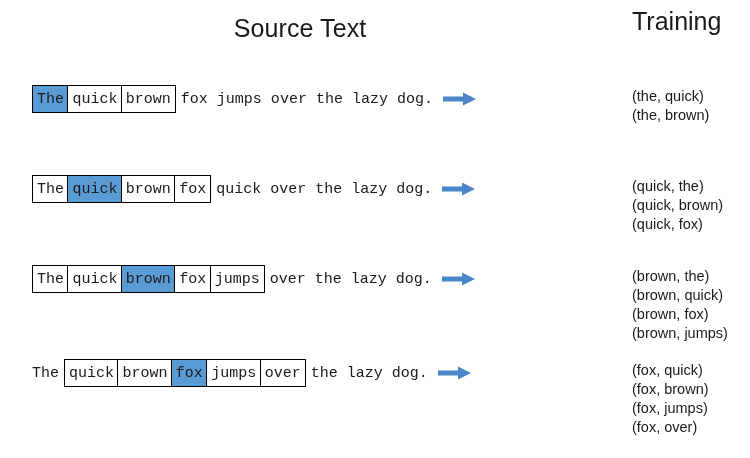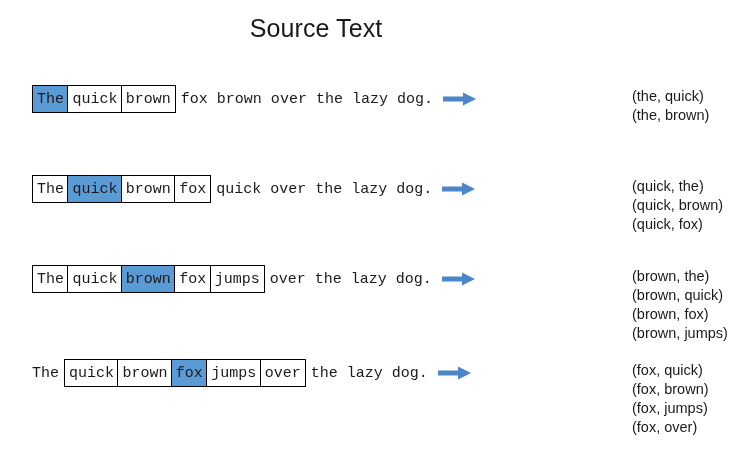--- a/index.html
+++ b/index.html
@@ -12,21 +12,21 @@
     height: 458px;
     position: relative;
     overflow: hidden;
     font-family: "Liberation Sans", sans-serif;
     color: #1a1a1a;
   }
 
   
   #source-text-heading {
     position: absolute;
-    left: 16px;
+    left: 0;
     top: 14px;
     width: 600px;
     text-align: center;
     font-size: 25px;
     font-weight: 400;
     letter-spacing: 0.1px;
     color: #1a1a1a;
   }
   #training-samples-heading {
     position: absolute;
@@ -100,24 +100,25 @@
     color: #1a1a1a;
   }
   .sample-line { display: block; white-space: nowrap; }
 </style>
 </head>
 <body>
 
 <div id="source-text-heading">Source Text</div>
 
 <div id="training-samples-heading">
+  <span>Training</span>
 </div>
 
 <div id="rows-container">
-    <div class="sentence-row" style="top: 85px; left: 32px;"><span class="word-boxes"><span class="word-box highlight">The</span><span class="word-box">quick</span><span class="word-box">brown</span></span><span class="plain-text">fox brown over the lazy dog.</span><span class="arrow-wrap"><svg class="arrow-svg" width="34" height="16" viewBox="0 0 34 16">
+    <div class="sentence-row" style="top: 85px; left: 32px;"><span class="word-boxes"><span class="word-box highlight">The</span><span class="word-box">quick</span><span class="word-box">brown</span></span><span class="plain-text">fox jumps over the lazy dog.</span><span class="arrow-wrap"><svg class="arrow-svg" width="34" height="16" viewBox="0 0 34 16">
           <rect x="0" y="5.5" width="22" height="5" fill="#4A86C8"></rect>
           <polygon points="20,1.5 33,8 20,14.5" fill="#4A86C8"></polygon>
         </svg></span></div>
     <div class="sentence-row" style="top: 175px; left: 32px;"><span class="word-boxes"><span class="word-box">The</span><span class="word-box highlight">quick</span><span class="word-box">brown</span><span class="word-box">fox</span></span><span class="plain-text">quick over the lazy dog.</span><span class="arrow-wrap"><svg class="arrow-svg" width="34" height="16" viewBox="0 0 34 16">
           <rect x="0" y="5.5" width="22" height="5" fill="#4A86C8"></rect>
           <polygon points="20,1.5 33,8 20,14.5" fill="#4A86C8"></polygon>
         </svg></span></div>
     <div class="sentence-row" style="top: 265px; left: 32px;"><span class="word-boxes"><span class="word-box">The</span><span class="word-box">quick</span><span class="word-box highlight">brown</span><span class="word-box">fox</span><span class="word-box">jumps</span></span><span class="plain-text">over the lazy dog.</span><span class="arrow-wrap"><svg class="arrow-svg" width="34" height="16" viewBox="0 0 34 16">
           <rect x="0" y="5.5" width="22" height="5" fill="#4A86C8"></rect>
           <polygon points="20,1.5 33,8 20,14.5" fill="#4A86C8"></polygon>

